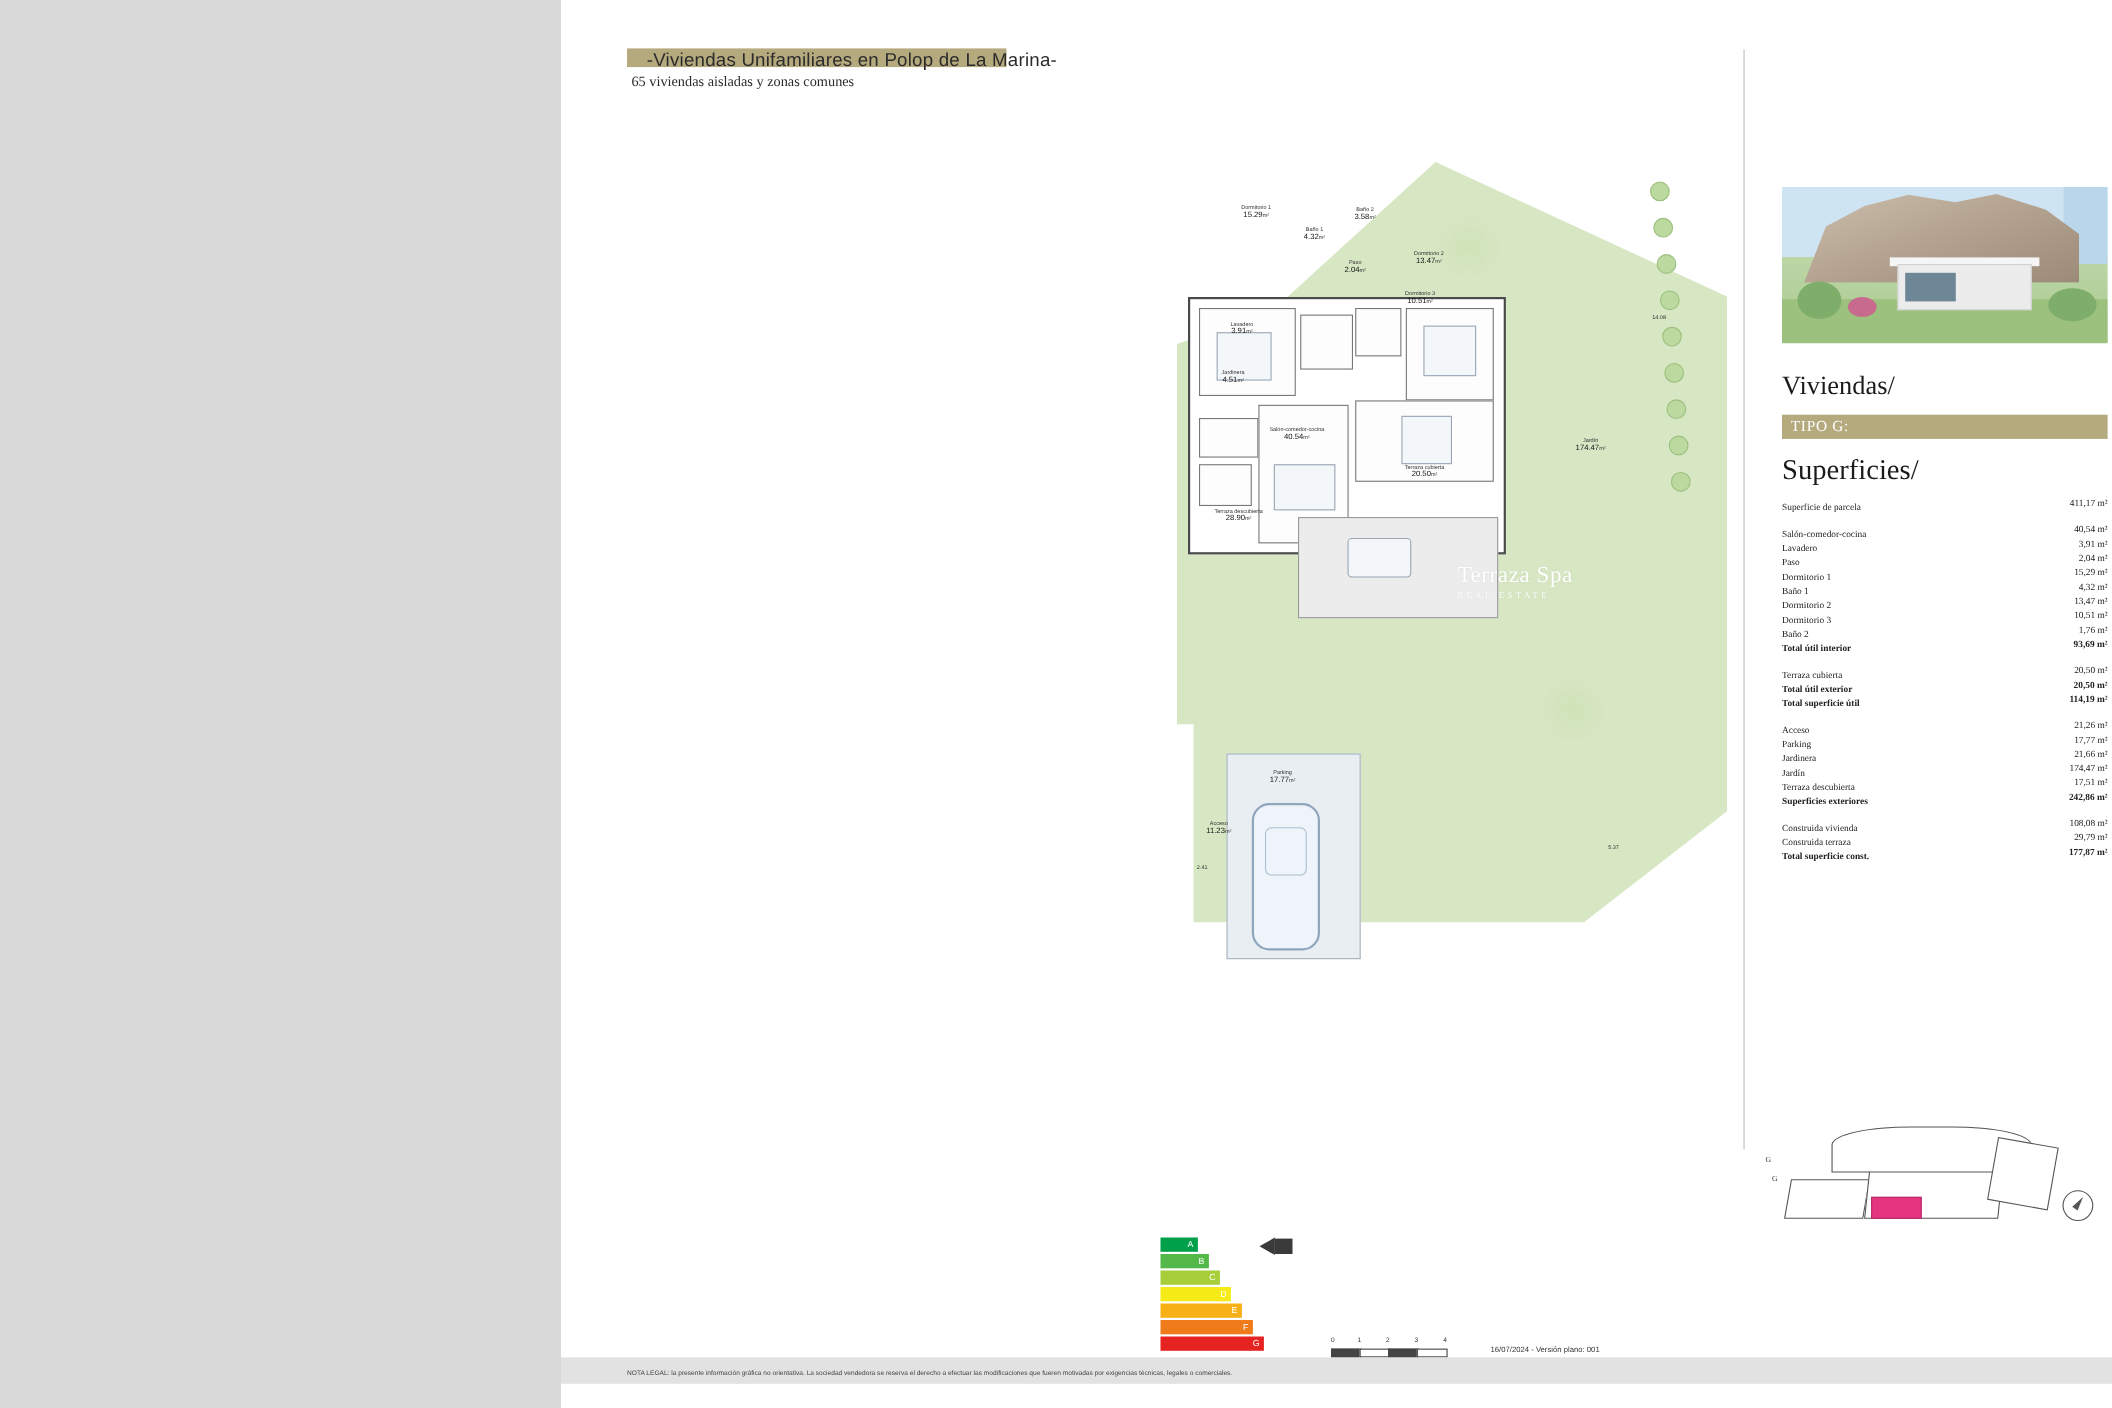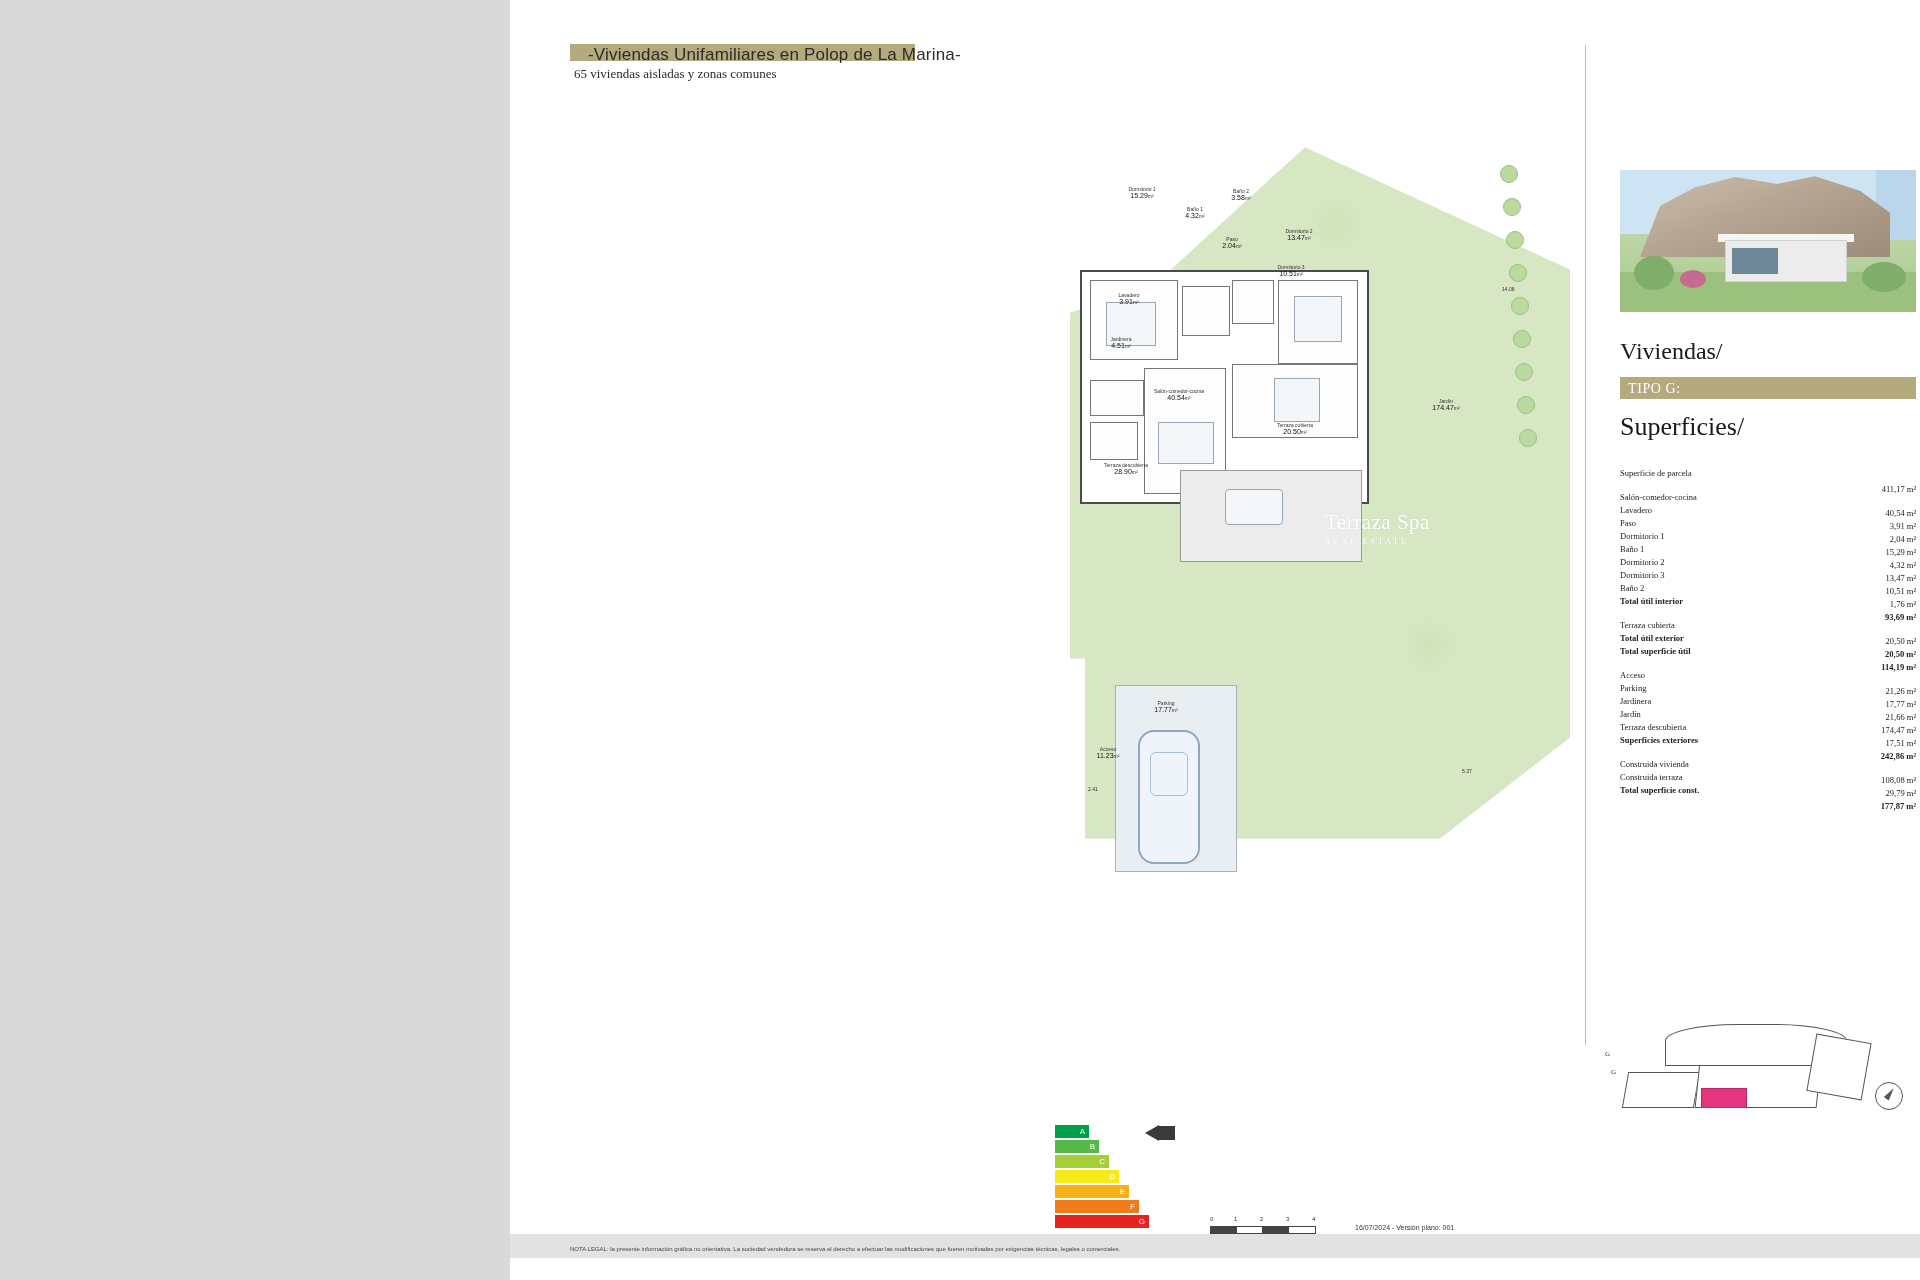--- a/index.html
+++ b/index.html
@@ -132,22 +132,22 @@
     position:absolute;left:1118px;top:381px;font-size:14px;color:#ffffff;letter-spacing:.6px;
   }
   .r-h2{
     position:absolute;left:1110px;top:412px;font-size:26px;color:#1a1a1a;
   }
   .tbl{
     position:absolute;left:1110px;top:452px;width:296px;
     font-size:8.5px;color:#222;
   }
   .row{position:relative;height:13px;}
-  .row .k{position:absolute;left:0;top:16px;}
-  .row .v{position:absolute;right:0;top:0;text-align:right;margin-top:32px;}
+  .row .k{position:absolute;left:0;top:4px;}
+  .row .v{position:absolute;right:0;top:0;text-align:right;}
   .row.bold .k,.row.bold .v{font-weight:bold;}
   .sp{height:11px;}
   
   .sitemap{
     position:absolute;left:1095px;top:1010px;width:320px;height:120px;
   }
   .sm-plot{
     position:absolute;border:1px solid #555;background:#ffffff;
   }
   .sm-hl{position:absolute;background:#e6357f;border:1px solid #b5286a;}

